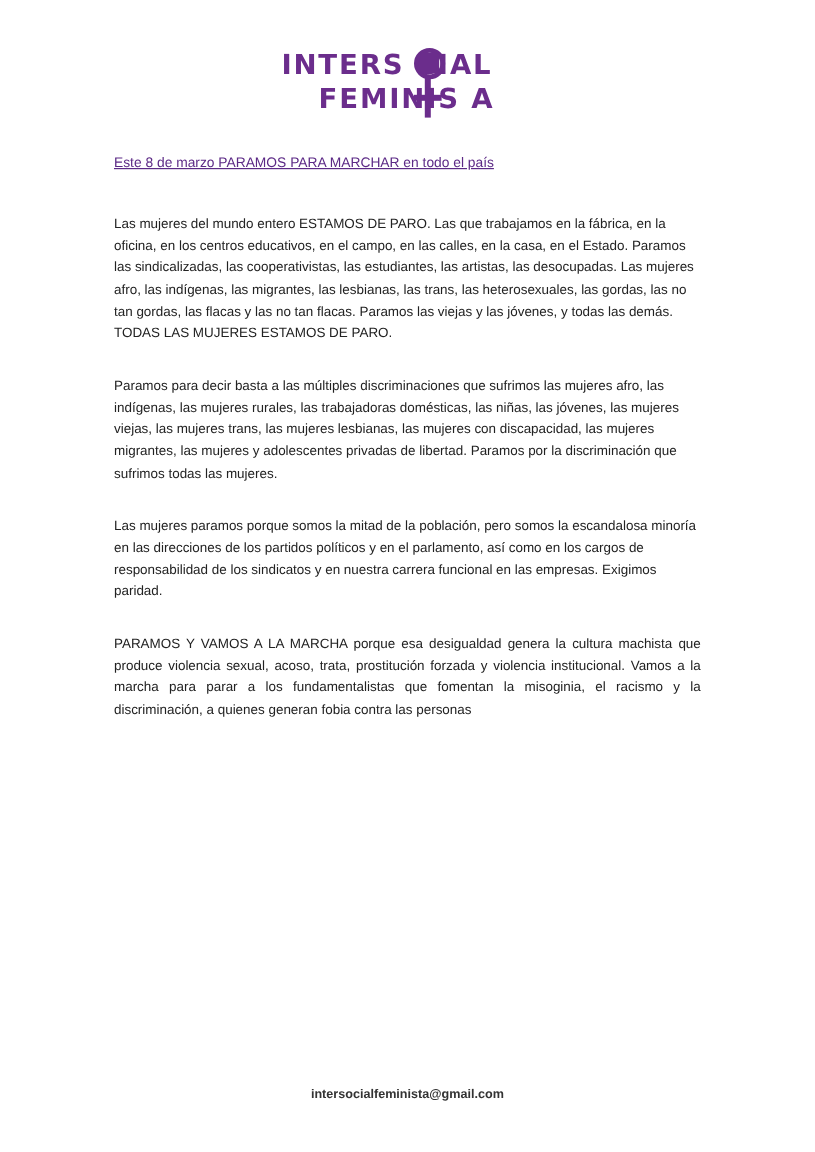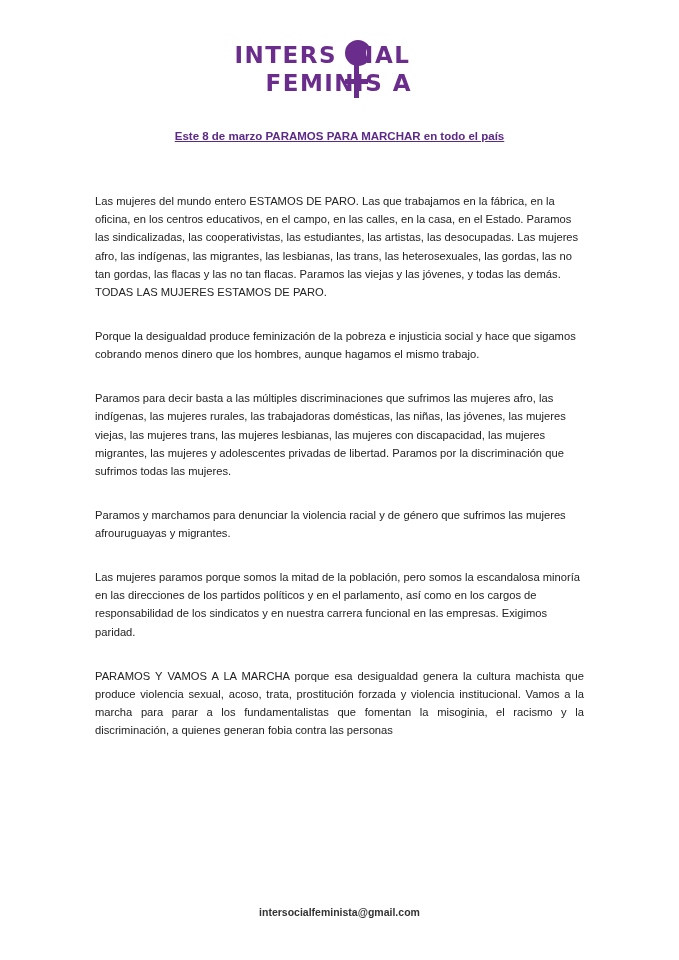--- a/index.html
+++ b/index.html
@@ -93,26 +93,25 @@
     position: absolute;
     left: 9px;
     top: 4px;
     width: 16px;
     height: 17px;
     background: #6b2d8c;
     border-radius: 3px;
   }
   
   .doc-title {
-    text-align: center;
     font-size: 11.5px;
-    font-weight: bold;
+    font-weight: normal;
     color: #5c2a86;
     text-decoration: underline;
-    margin-bottom: 48px;
+    margin-bottom: 34px;
     line-height: 1.4;
   }
   
   .para {
     font-size: 11.2px;
     line-height: 1.62;
     color: #222222;
     margin: 0 0 26px 0;
     text-align: left;
   }
@@ -151,22 +150,20 @@
       </div>
     </div>
   </div>
 
   <div class="doc-title">Este 8 de marzo PARAMOS PARA MARCHAR en todo el país</div>
 
   <div class="body-text">
     <p class="para">
       <span>Las mujeres del mundo entero ESTAMOS DE PARO. Las que trabajamos en la fábrica, en la oficina, en los centros educativos, en el campo, en las calles, en la casa, en el Estado. Paramos las sindicalizadas, las cooperativistas, las estudiantes, las artistas, las desocupadas. Las mujeres afro, las indígenas, las migrantes, las lesbianas, las trans, las heterosexuales, las gordas, las no tan gordas, las flacas y las no tan flacas. Paramos las viejas y las jóvenes, y todas las demás. </span><b>TODAS LAS MUJERES ESTAMOS DE PARO.</b>
     </p>
-    <p class="para">Porque la desigualdad produce feminización de la pobreza e injusticia social y hace que sigamos cobrando menos dinero que los hombres, aunque hagamos el mismo trabajo.</p>
     <p class="para">Paramos para decir basta a las múltiples discriminaciones que sufrimos las mujeres afro, las indígenas, las mujeres rurales, las trabajadoras domésticas, las niñas, las jóvenes, las mujeres viejas, las mujeres trans, las mujeres lesbianas, las mujeres con discapacidad, las mujeres migrantes, las mujeres y adolescentes privadas de libertad. Paramos por la discriminación que sufrimos todas las mujeres.</p>
-    <p class="para">Paramos y marchamos para denunciar la violencia racial y de género que sufrimos las mujeres afrouruguayas y migrantes.</p>
     <p class="para">Las mujeres paramos porque somos la mitad de la población, pero somos la escandalosa minoría en las direcciones de los partidos políticos y en el parlamento, así como en los cargos de responsabilidad de los sindicatos y en nuestra carrera funcional en las empresas. Exigimos paridad.</p>
     <p class="para justify">PARAMOS Y VAMOS A LA MARCHA porque esa desigualdad genera la cultura machista que produce violencia sexual, acoso, trata, prostitución forzada y violencia institucional. Vamos a la marcha para parar a los fundamentalistas que fomentan la misoginia, el racismo y la discriminación, a quienes generan fobia contra las personas</p>
   </div>
 
   <div class="footer">intersocialfeminista@gmail.com</div>
 
 </div>
 
 </body></html>

